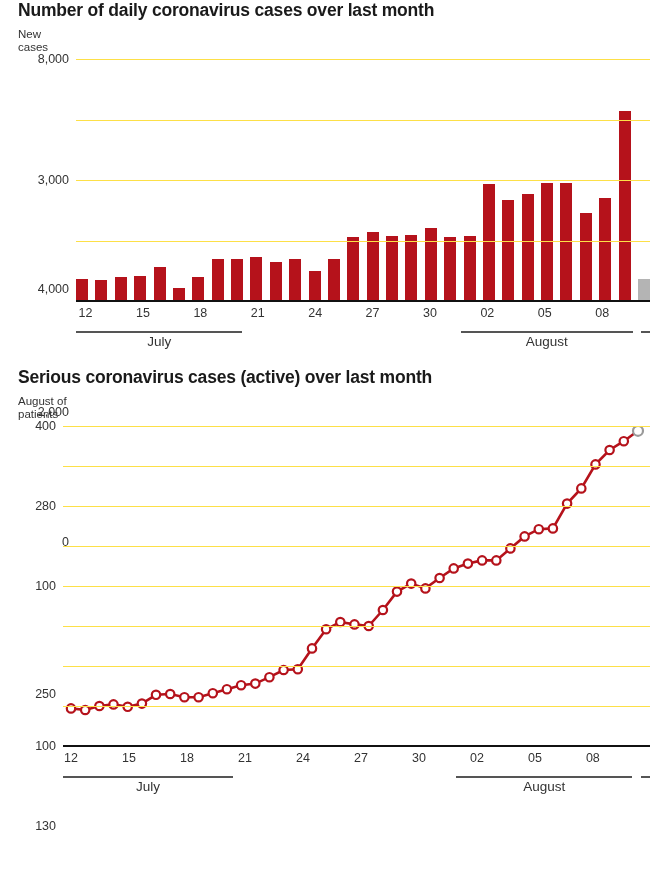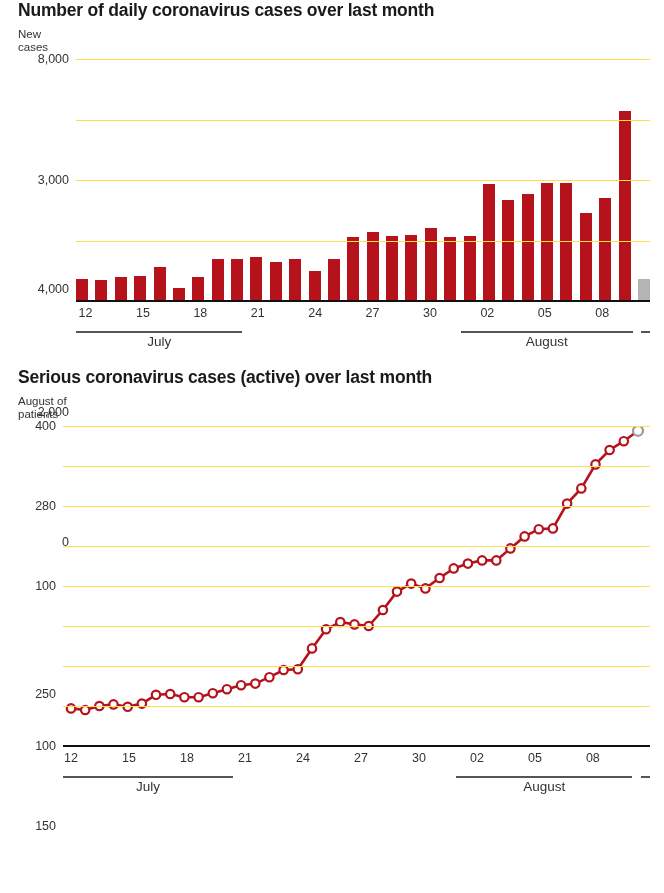--- a/index.html
+++ b/index.html
@@ -258,21 +258,21 @@
           <circle cx="518.3" cy="62.4" r="4.2" class="dot"></circle>
           <circle cx="532.5" cy="38.4" r="4.2" class="dot"></circle>
           <circle cx="546.6" cy="24.0" r="4.2" class="dot"></circle>
           <circle cx="560.8" cy="15.2" r="4.2" class="dot"></circle>
           <circle cx="575.0" cy="4.8" r="5" class="dot-last"></circle>
         </svg>
     <div class="gridline baseline" style="top: 319px;"></div>
         <div class="gridline" style="top: 280px;"></div>
         <div class="gridline" style="top: 240px;"></div>
         <div class="gridline" style="top: 200px;">
-          <div class="ytick" style="top: 200px;">150</div>
+          <div class="ytick" style="top: 200px;">130</div>
         </div>
         <div class="gridline" style="top: 160px;">
           <div class="ytick" style="top: 160px;">100</div>
         </div>
         <div class="gridline" style="top: 120px;">
           <div class="ytick" style="top: 120px; margin-top: 28px;">250</div>
         </div>
         <div class="gridline" style="top: 80px;">
           <div class="ytick" style="top: 80px;">100</div>
         </div>

